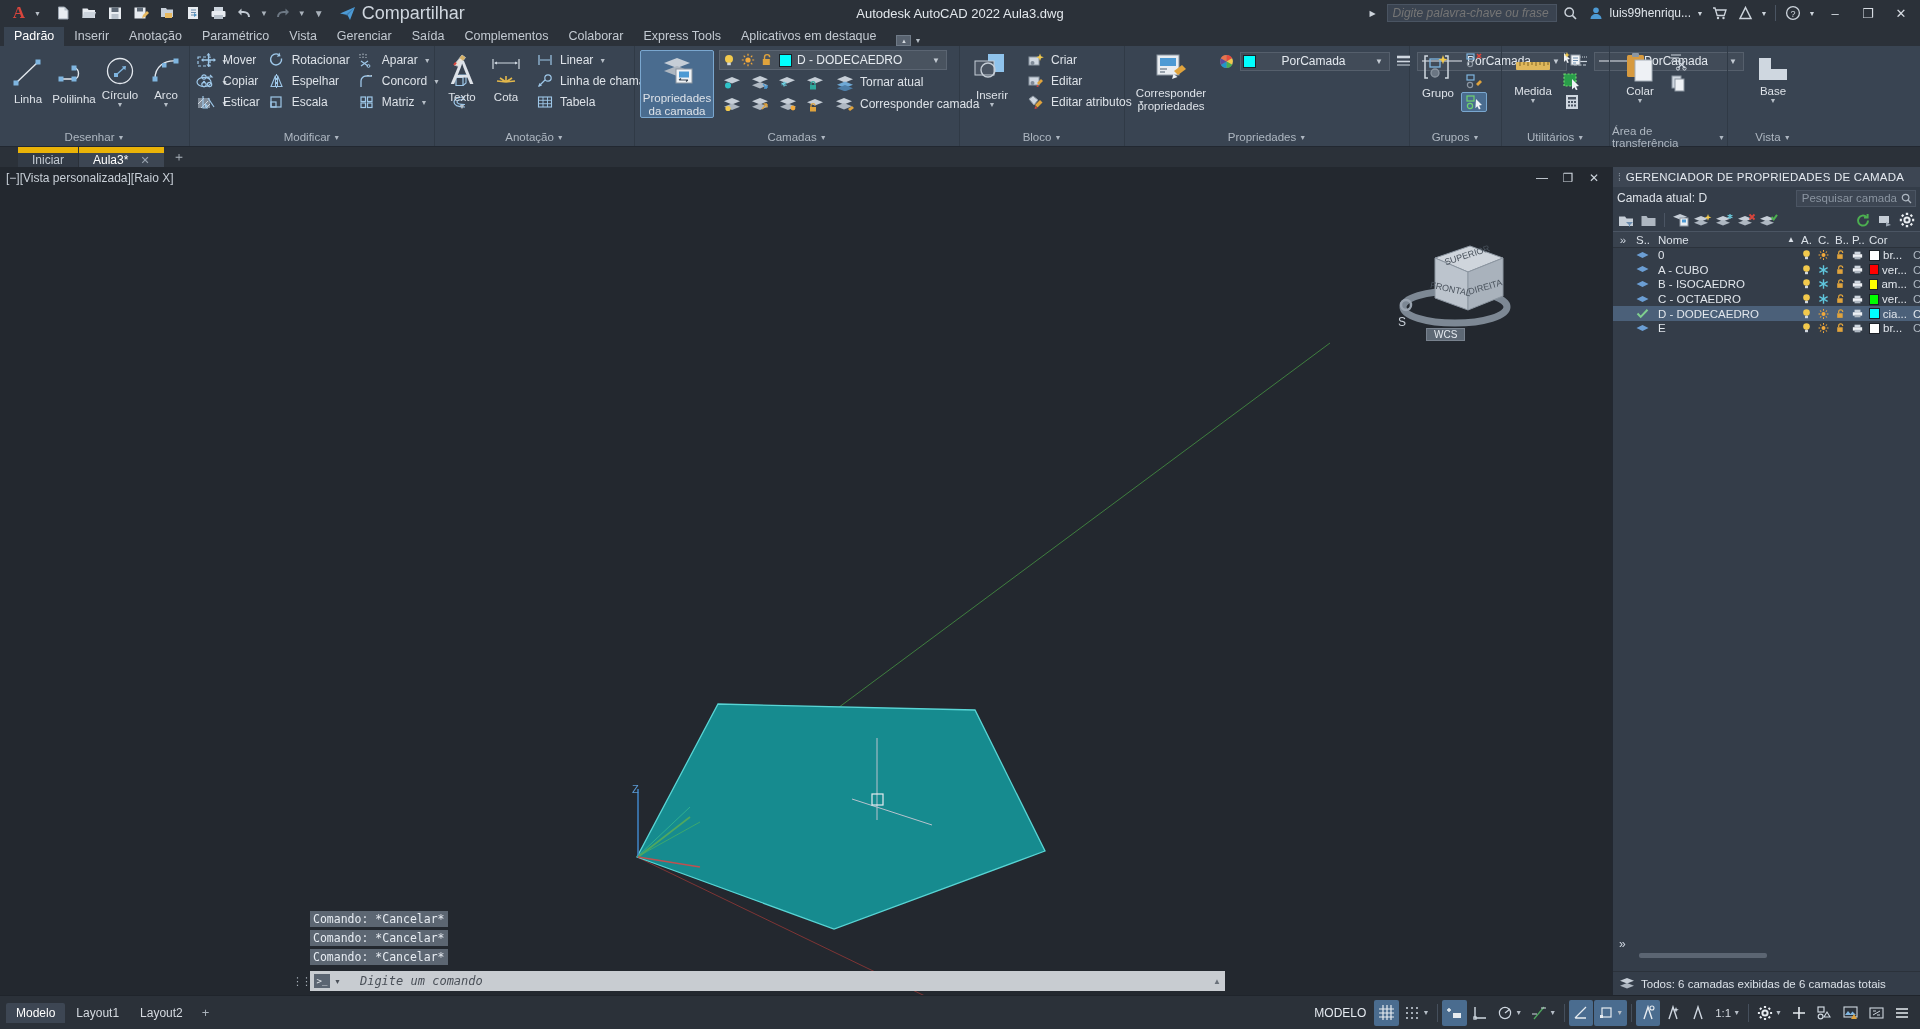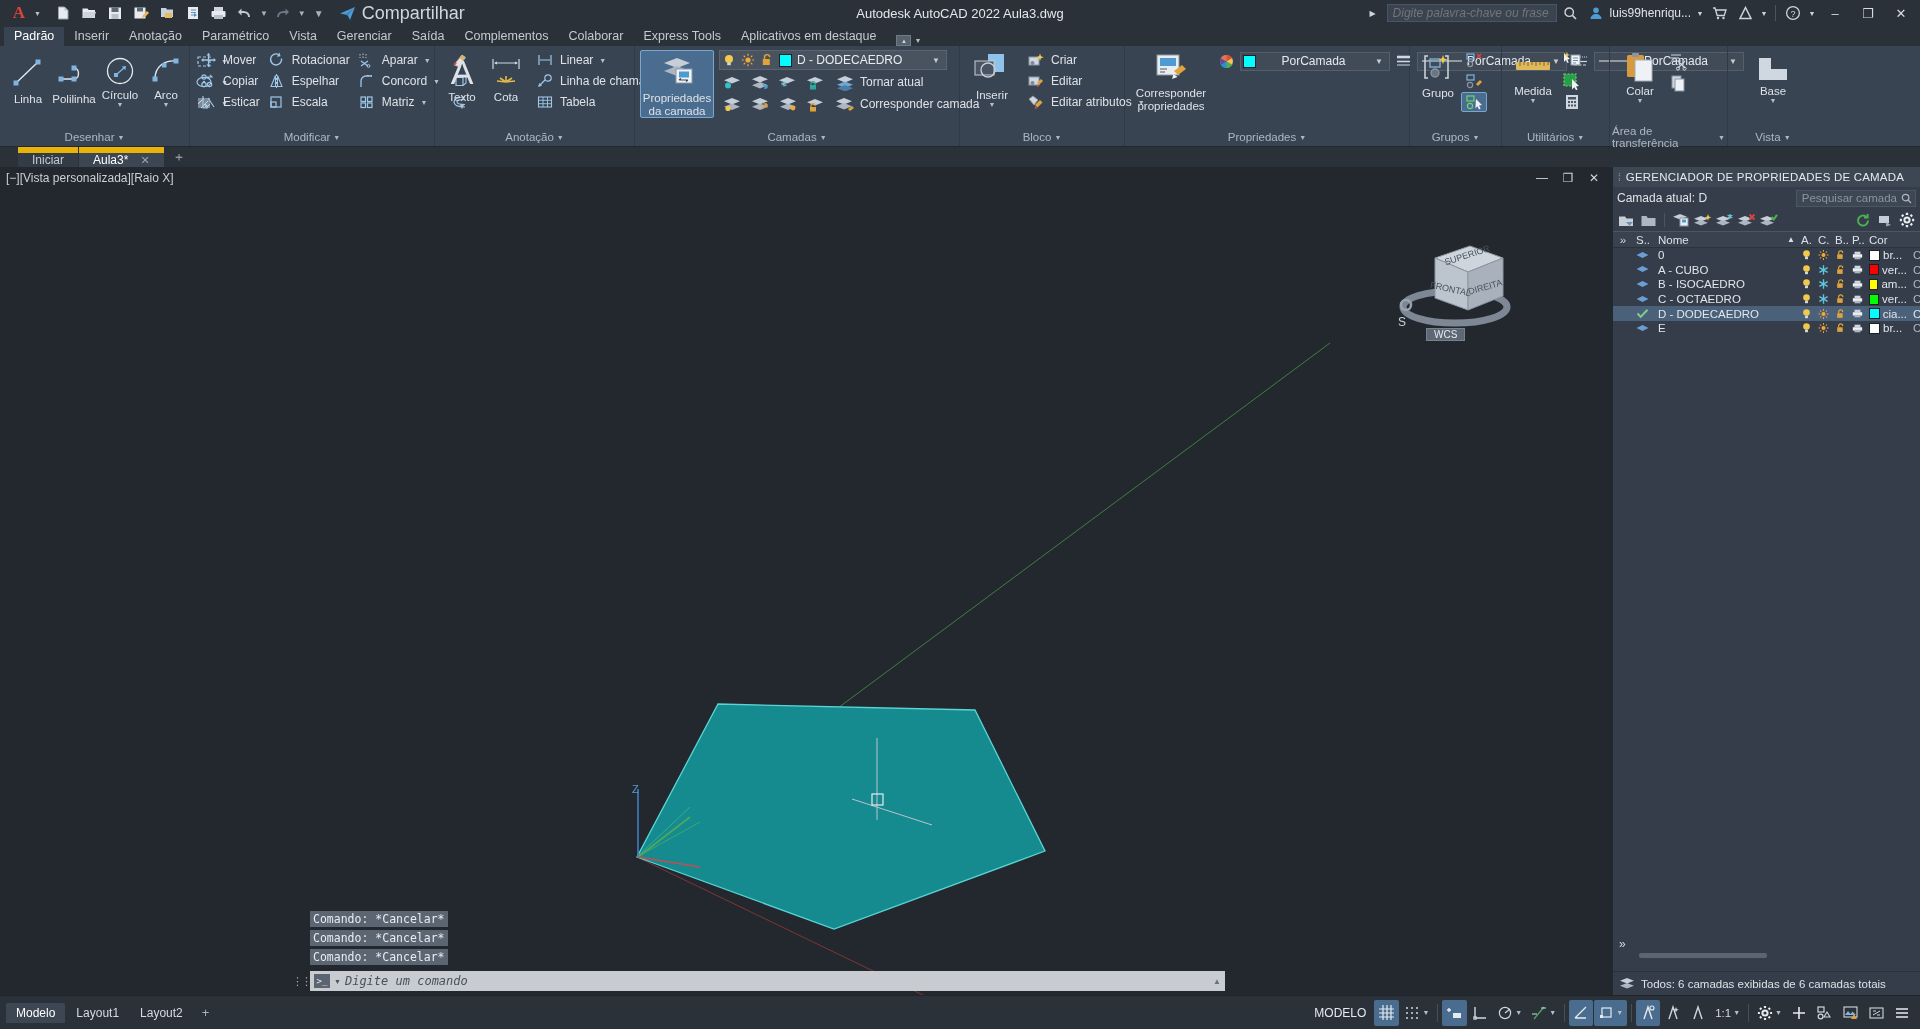--- a/index.html
+++ b/index.html
@@ -63,21 +63,21 @@
   
   .canvas-wrap { position:relative; height:calc(1029px - 26px - 20px - 101px - 20px - 34px); background:#23282f; overflow:hidden; }
   .vp-label { position:absolute; left:6px; top:4px; font-size:12px; color:#c9d0d8; z-index:5; }
   .vp-ctrls { position:absolute; right:318px; top:4px; display:flex; gap:10px; z-index:6; color:#cfd6de; font-size:12px; }
   .vp-ctrls div { width:16px; text-align:center; }
   .cmdline { position:absolute; left:310px; bottom:4px; width:915px; z-index:8; }
   .cmd-hist { font-family:"DejaVu Sans Mono", monospace; font-size:11.5px; color:#e7ecf2; }
   .cmd-hist span { background:#5c6672; padding:1px 3px; display:inline-block; margin-bottom:3px; }
   .cmd-input { display:flex; align-items:center; height:20px; background:#c8ccd1; margin-top:3px; padding:0 4px; gap:4px; }
   .cmd-input .pr { width:16px; height:14px; background:#5b6572; color:#e6eaee; font-size:9px; display:flex; align-items:center; justify-content:center; font-family:"DejaVu Sans Mono",monospace; }
-  .cmd-input .ph { font-style:italic; font-size:12px; color:#4a5058; font-family:"DejaVu Sans Mono",monospace; flex:1; }
+  .cmd-input .ph { font-style:italic; font-size:12px; color:#4a5058; font-family:"DejaVu Sans Mono",monospace; flex:1;margin-left:15px; }
   .cmd-grip { position:absolute; left:292px; bottom:4px; color:#aab2bb; font-size:11px; z-index:8; display:flex; gap:4px; align-items:center; height:20px;}
 
   
   .layerpal { position:absolute; right:0; top:0; width:308px; height:100%; background:#343d49; border-left:1px solid #222831; display:flex; flex-direction:column; z-index:10; }
   .lp-title { height:20px; background:#3d4653; display:flex; align-items:center; gap:6px; padding:0 5px; font-size:11.5px; color:#e4e9ef; letter-spacing:.2px; }
   .lp-grip { color:#8b95a1; font-size:10px; letter-spacing:-1px; }
   .lp-cur { height:22px; display:flex; align-items:center; justify-content:space-between; padding:0 4px; font-size:12px; color:#dfe4ea; }
   .lp-search { display:flex; align-items:center; gap:4px; background:#3d4653; border:1px solid #4b5563; height:17px; padding:0 3px; width:120px; }
   .lp-search .ph { font-size:11.5px; color:#8b95a1; font-style:normal;text-align:right; }
   .lp-toolbar { height:22px; display:flex; align-items:center; padding:0 4px; gap:3px; }

